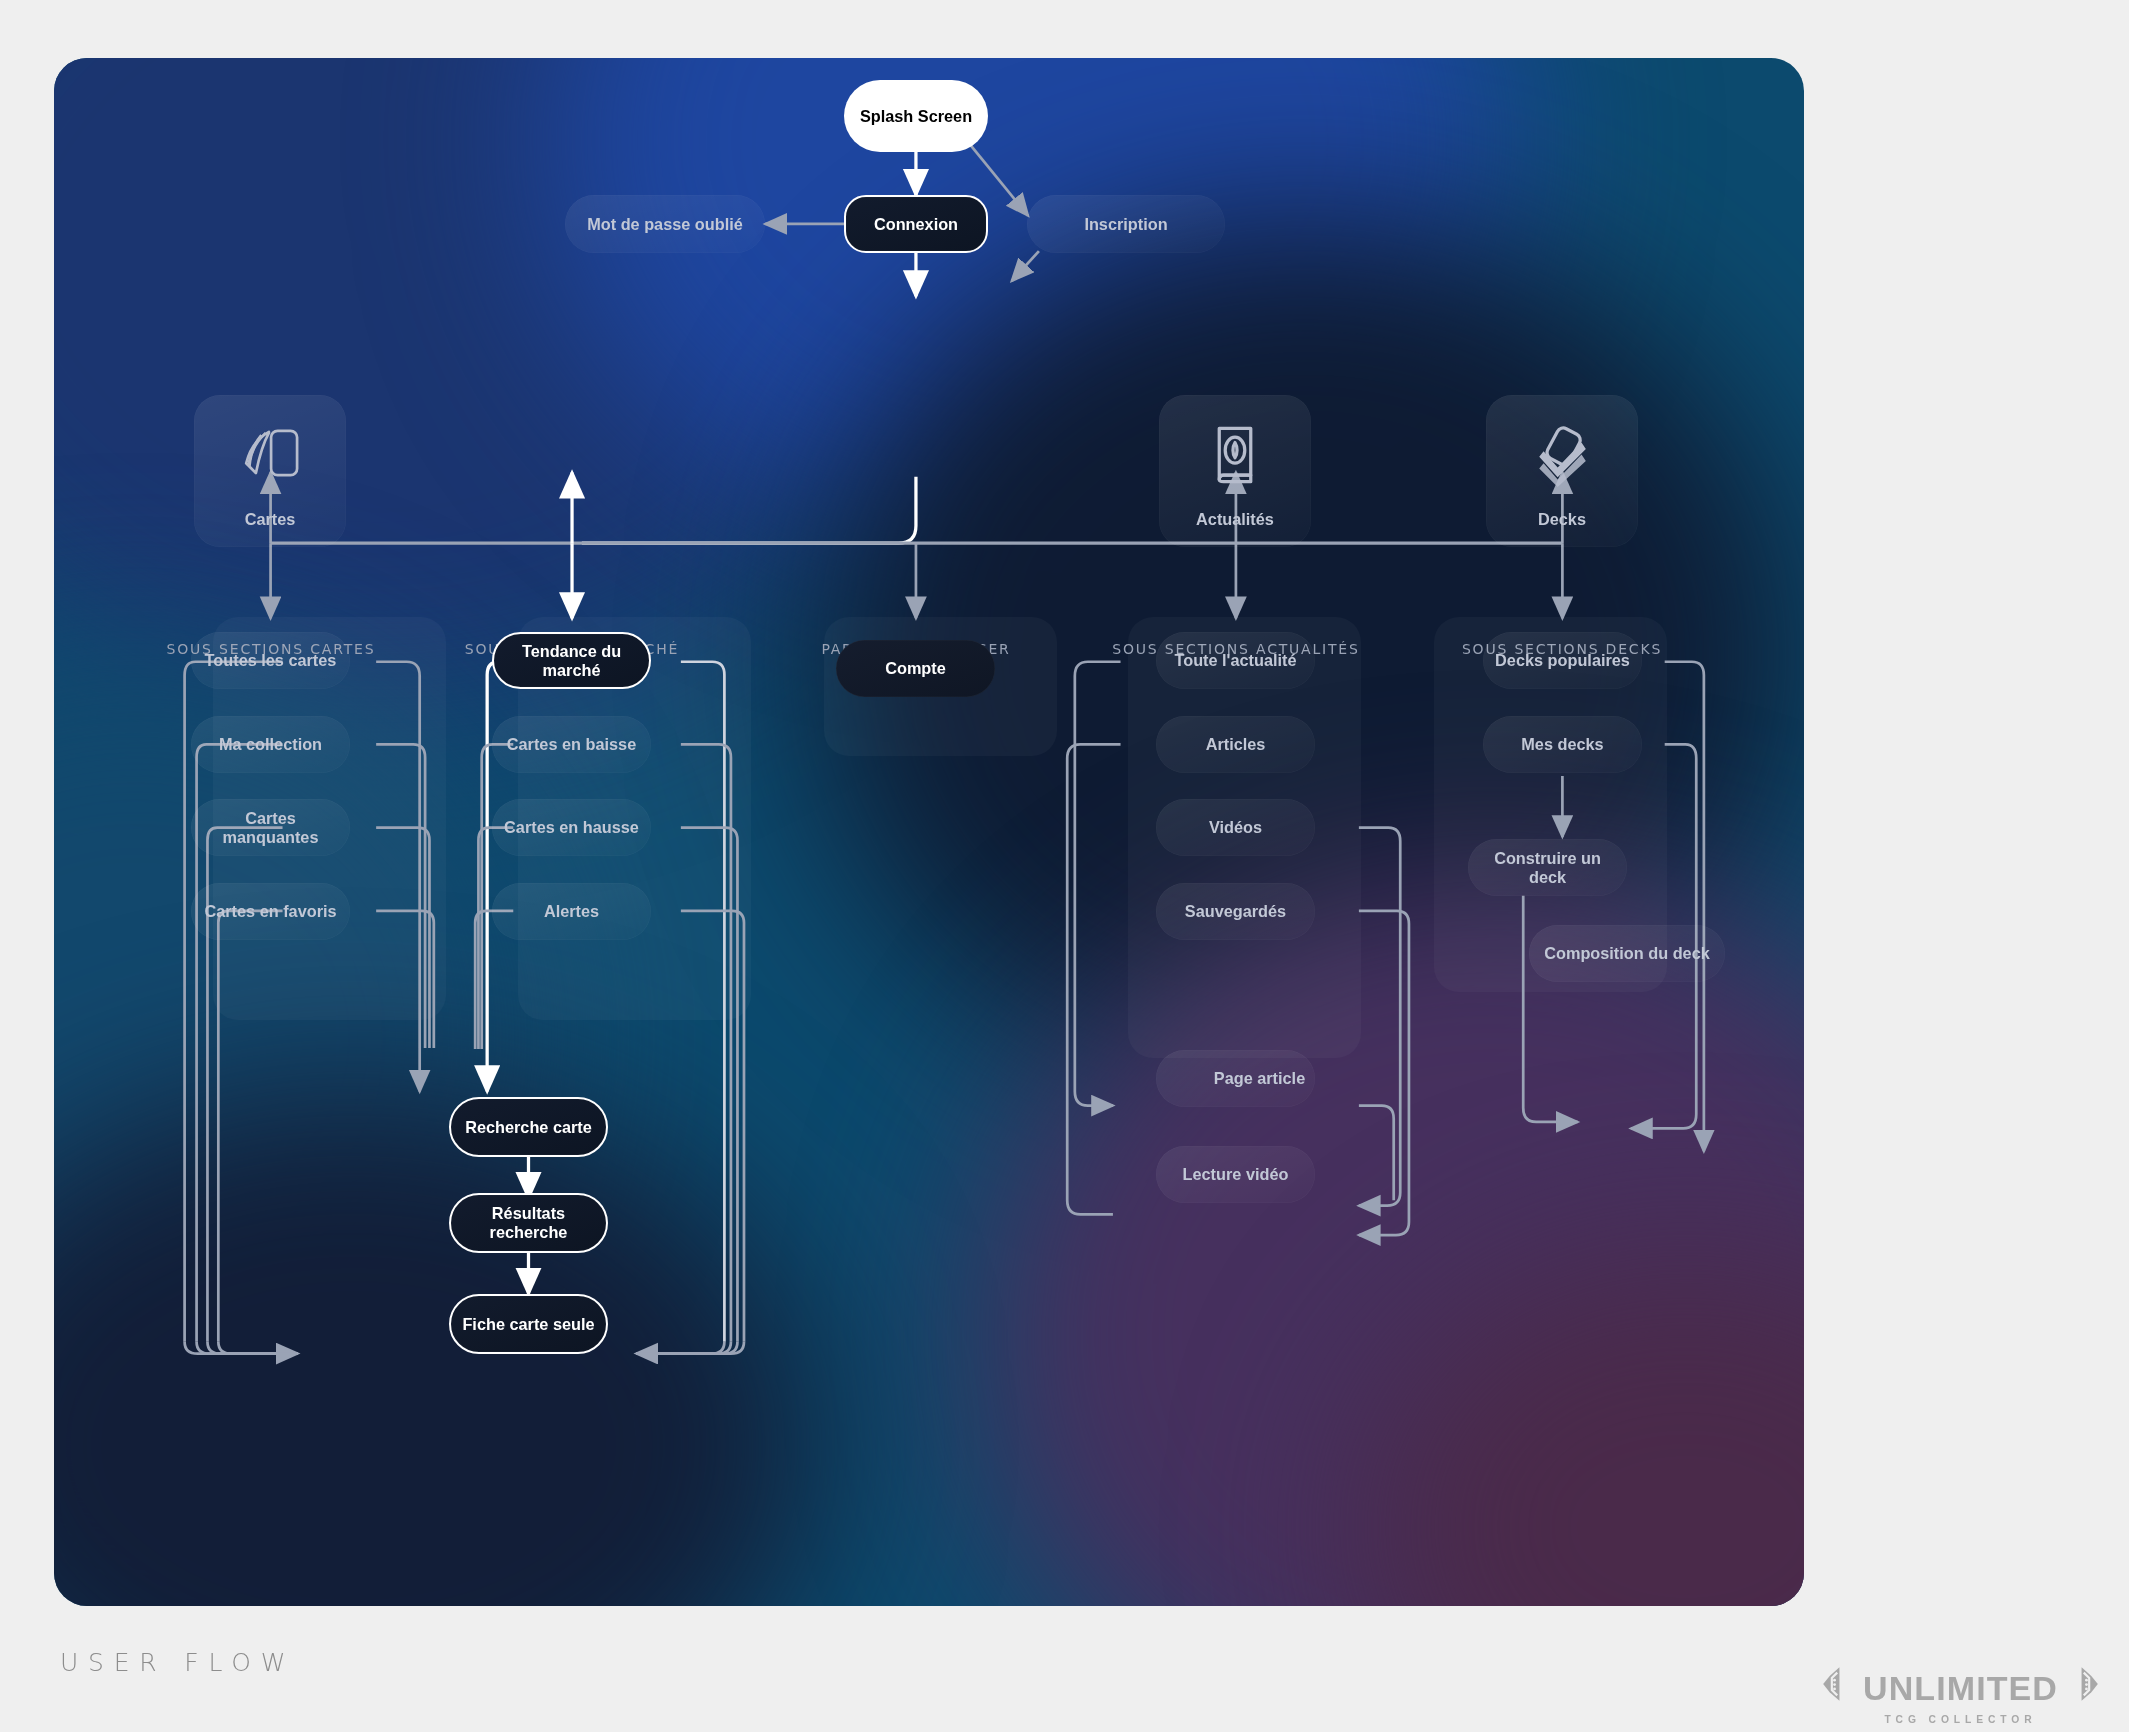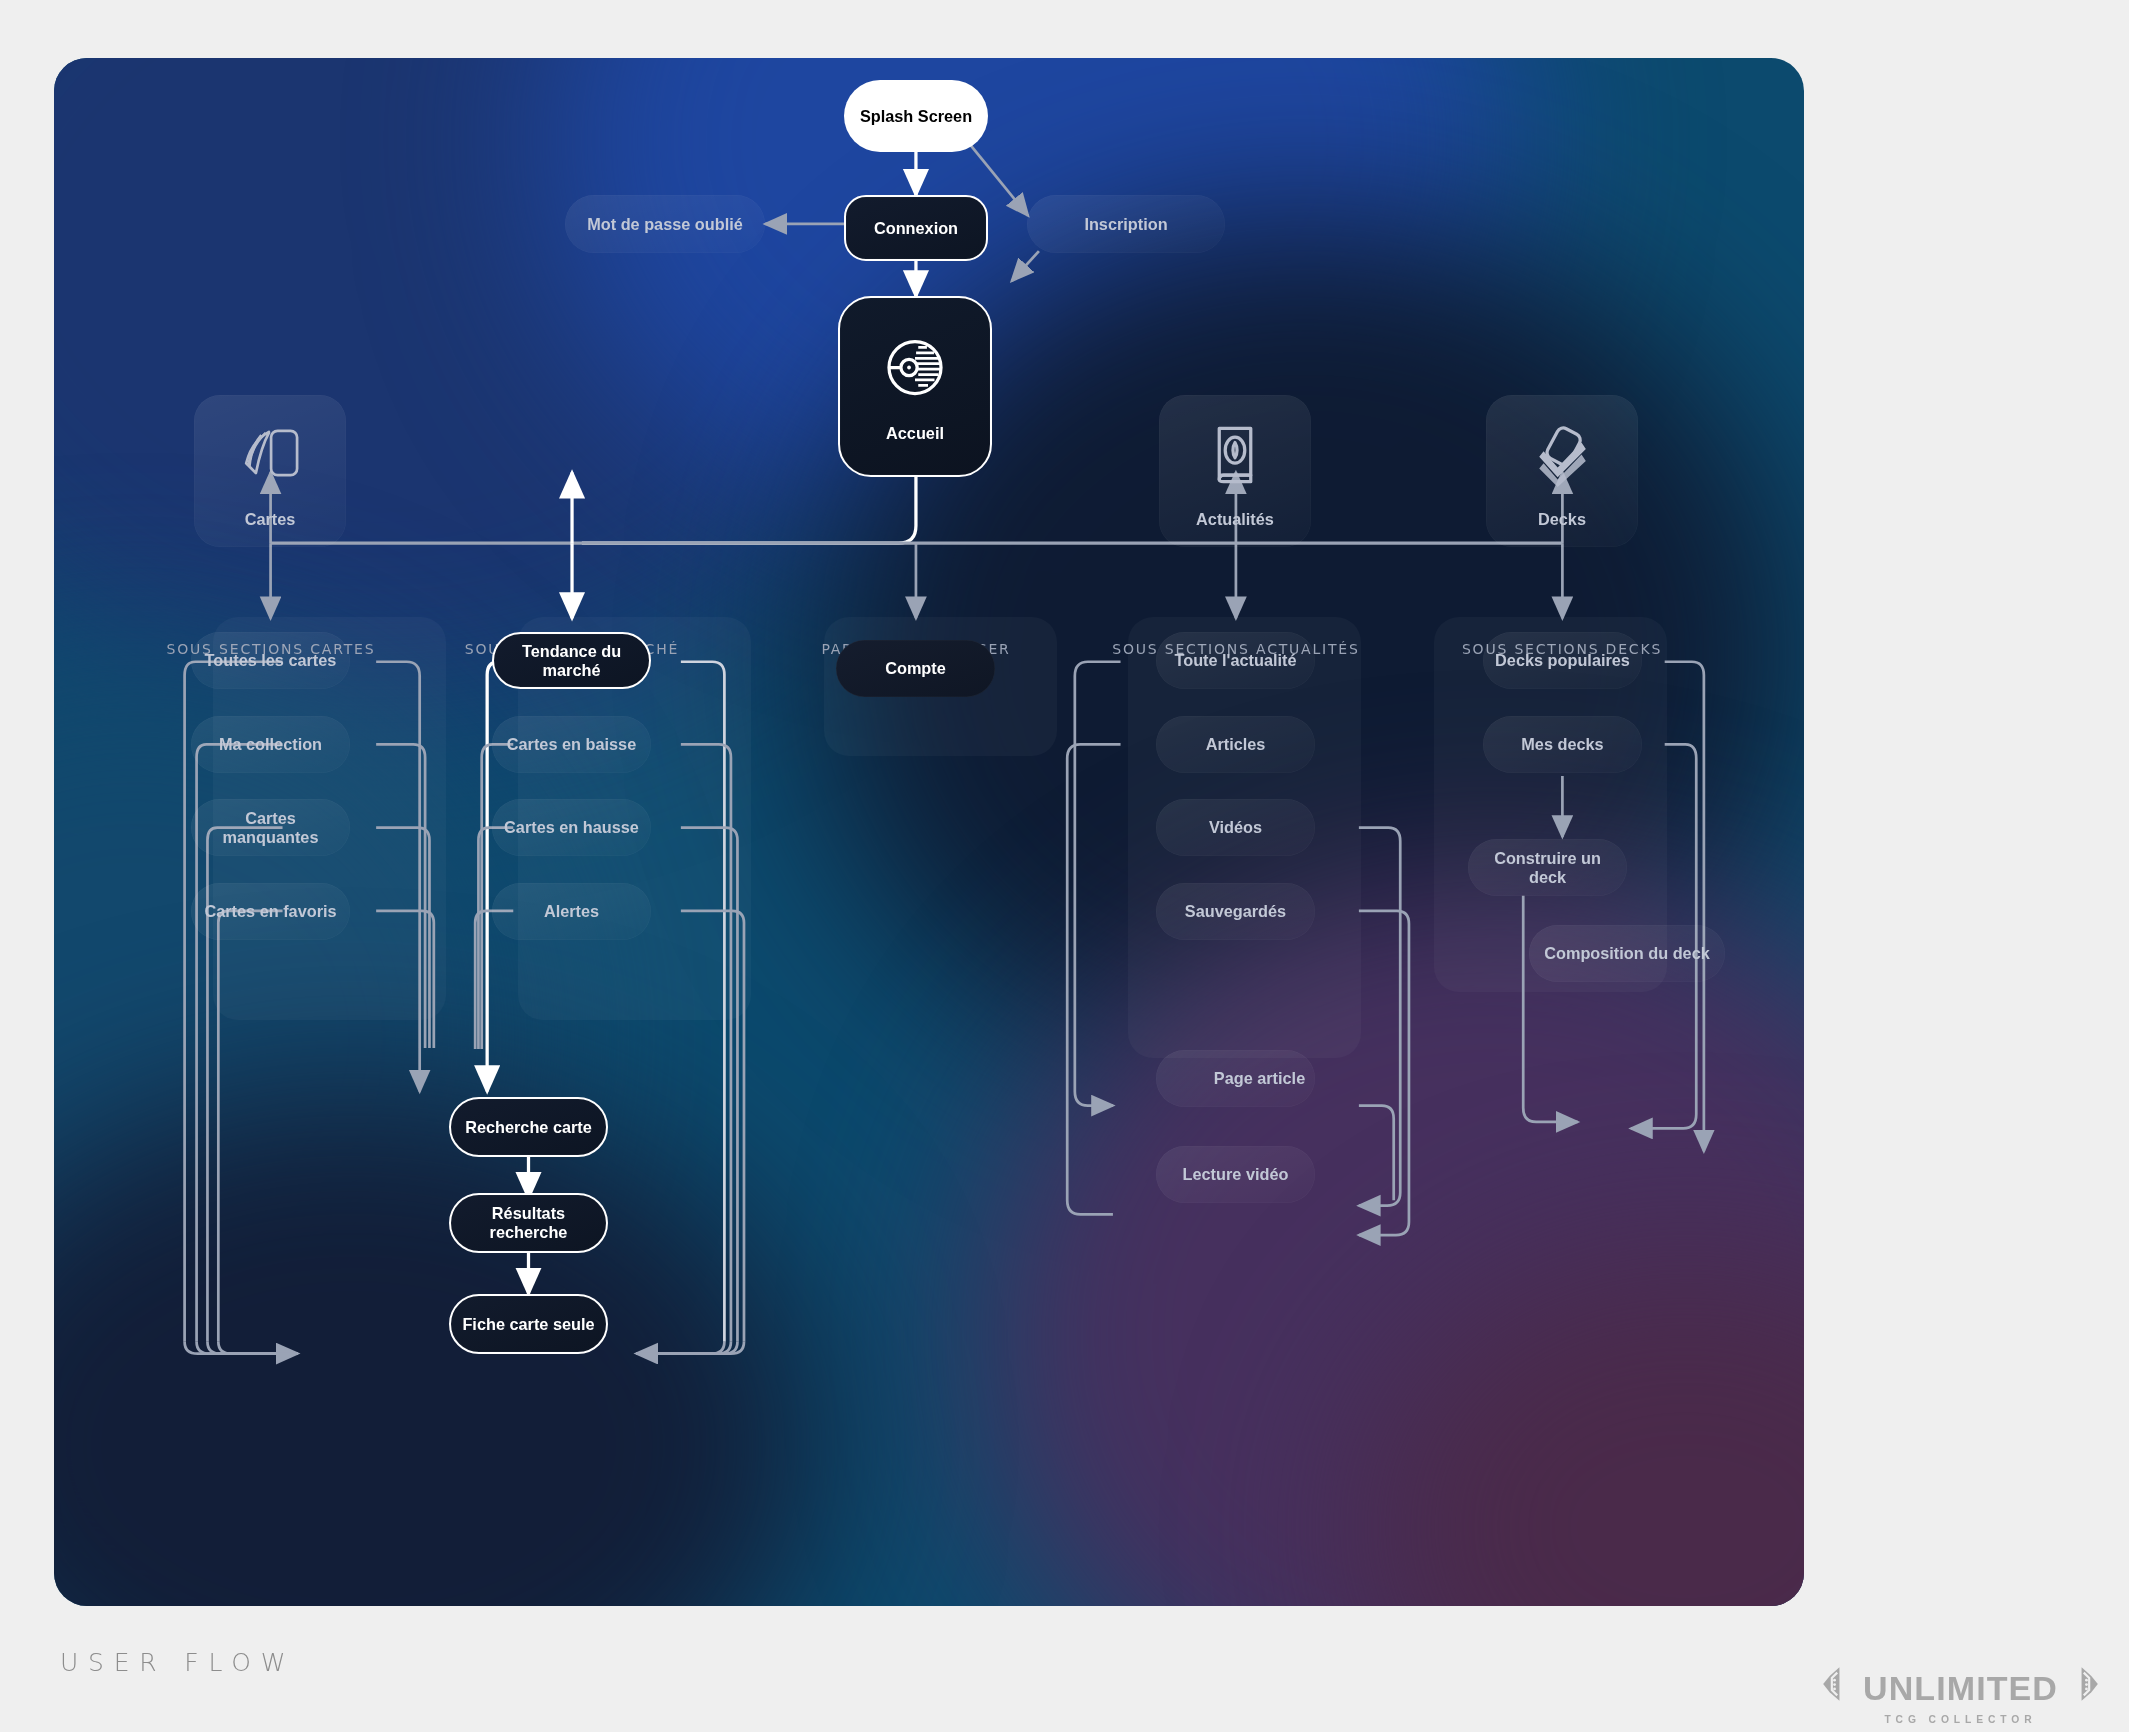--- a/index.html
+++ b/index.html
@@ -202,21 +202,21 @@
         <path d="M2960,1262 L2998,1262 Q3018,1262 3018,1288 L3018,1942 Q3018,1968 2994,1968 L2898,1968" marker-end="url(#ahG)"></path>
         <path d="M2772,1320 L2772,1432" marker-end="url(#ahG)"></path>
         <path d="M2700,1540 L2700,1930 Q2700,1956 2724,1956 L2800,1956" marker-end="url(#ahG)"></path>
       </g>
     </svg>
 
     <div class="node pill white" style="left:790px; top:22px; width:144px; height:72px;">
       <span>Splash Screen</span>
     </div>
 
-    <div class="node pill outlined" style="left:790px; top:137px; width:144px; height:66px; border-radius:22px;">
+    <div class="node pill outlined" style="left:790px; top:137px; width:144px; height:58px; border-radius:22px;">
       <span>Connexion</span>
     </div>
 
     <div class="node pill" style="left:973px; top:137px; width:198px; height:58px;">
       <span>Inscription</span>
     </div>
 
     <div class="node pill" style="left:511px; top:137px; width:200px; height:58px;">
       <span>Mot de passe oublié</span>
     </div>
@@ -231,41 +231,20 @@
             <path d="M58,16 C36,28 22,50 16,74 L34,92 C40,62 48,36 58,18 Z"></path>
             <path d="M52,18 C34,34 24,56 20,78"></path>
             <path d="M44,22 C30,38 24,58 22,80"></path>
           </g>
         </svg>
       </span>
       <div class="tile-label">Cartes</div>
     </div>
 
 
-    <div class="tile active" style="left:784px; top:238px; width:154px; height:181px; border-radius:33px; padding-bottom:32px;">
-      <span class="ico" style="top:37px;">
-        <svg width="65" height="65" viewBox="0 0 120 120">
-          <circle cx="60" cy="60" r="48" fill="none" stroke="#ffffff" stroke-width="6"></circle>
-          <circle cx="49" cy="60" r="15" fill="none" stroke="#ffffff" stroke-width="6"></circle>
-          <circle cx="49" cy="60" r="3.5" fill="#ffffff"></circle>
-          <line x1="12" y1="60" x2="34" y2="60" stroke="#ffffff" stroke-width="6"></line>
-          <g stroke="#ffffff" stroke-width="5">
-            <line x1="66" y1="23" x2="82" y2="23"></line>
-            <line x1="62" y1="33" x2="95" y2="33"></line>
-            <line x1="60" y1="43" x2="103" y2="43"></line>
-            <line x1="60" y1="53" x2="107" y2="53"></line>
-            <line x1="64" y1="63" x2="107" y2="63"></line>
-            <line x1="66" y1="73" x2="103" y2="73"></line>
-            <line x1="60" y1="83" x2="96" y2="83"></line>
-            <line x1="66" y1="93" x2="84" y2="93"></line>
-          </g>
-        </svg>
-      </span>
-      <div class="tile-label">Accueil</div>
-    </div>
 
     <div class="tile" style="left:1432px; top:337px; width:152px; height:152px;">
       <span class="ico">
         <svg width="65" height="64" viewBox="0 0 120 118">
           <g fill="none" stroke="#b6bccc" stroke-width="6" stroke-linejoin="round">
             <rect x="40" y="12" width="46" height="62" rx="12" transform="rotate(28 63 43)"></rect>
           </g>
           <path d="M26,52 L52,82 L96,36 L104,48 L52,100 L18,62 Z" fill="#b6bccc"></path>
           <path d="M26,74 L52,104 L96,58 L104,70 L52,118 L18,84 Z" fill="#b6bccc" opacity="0.85"></path>
         </svg>

